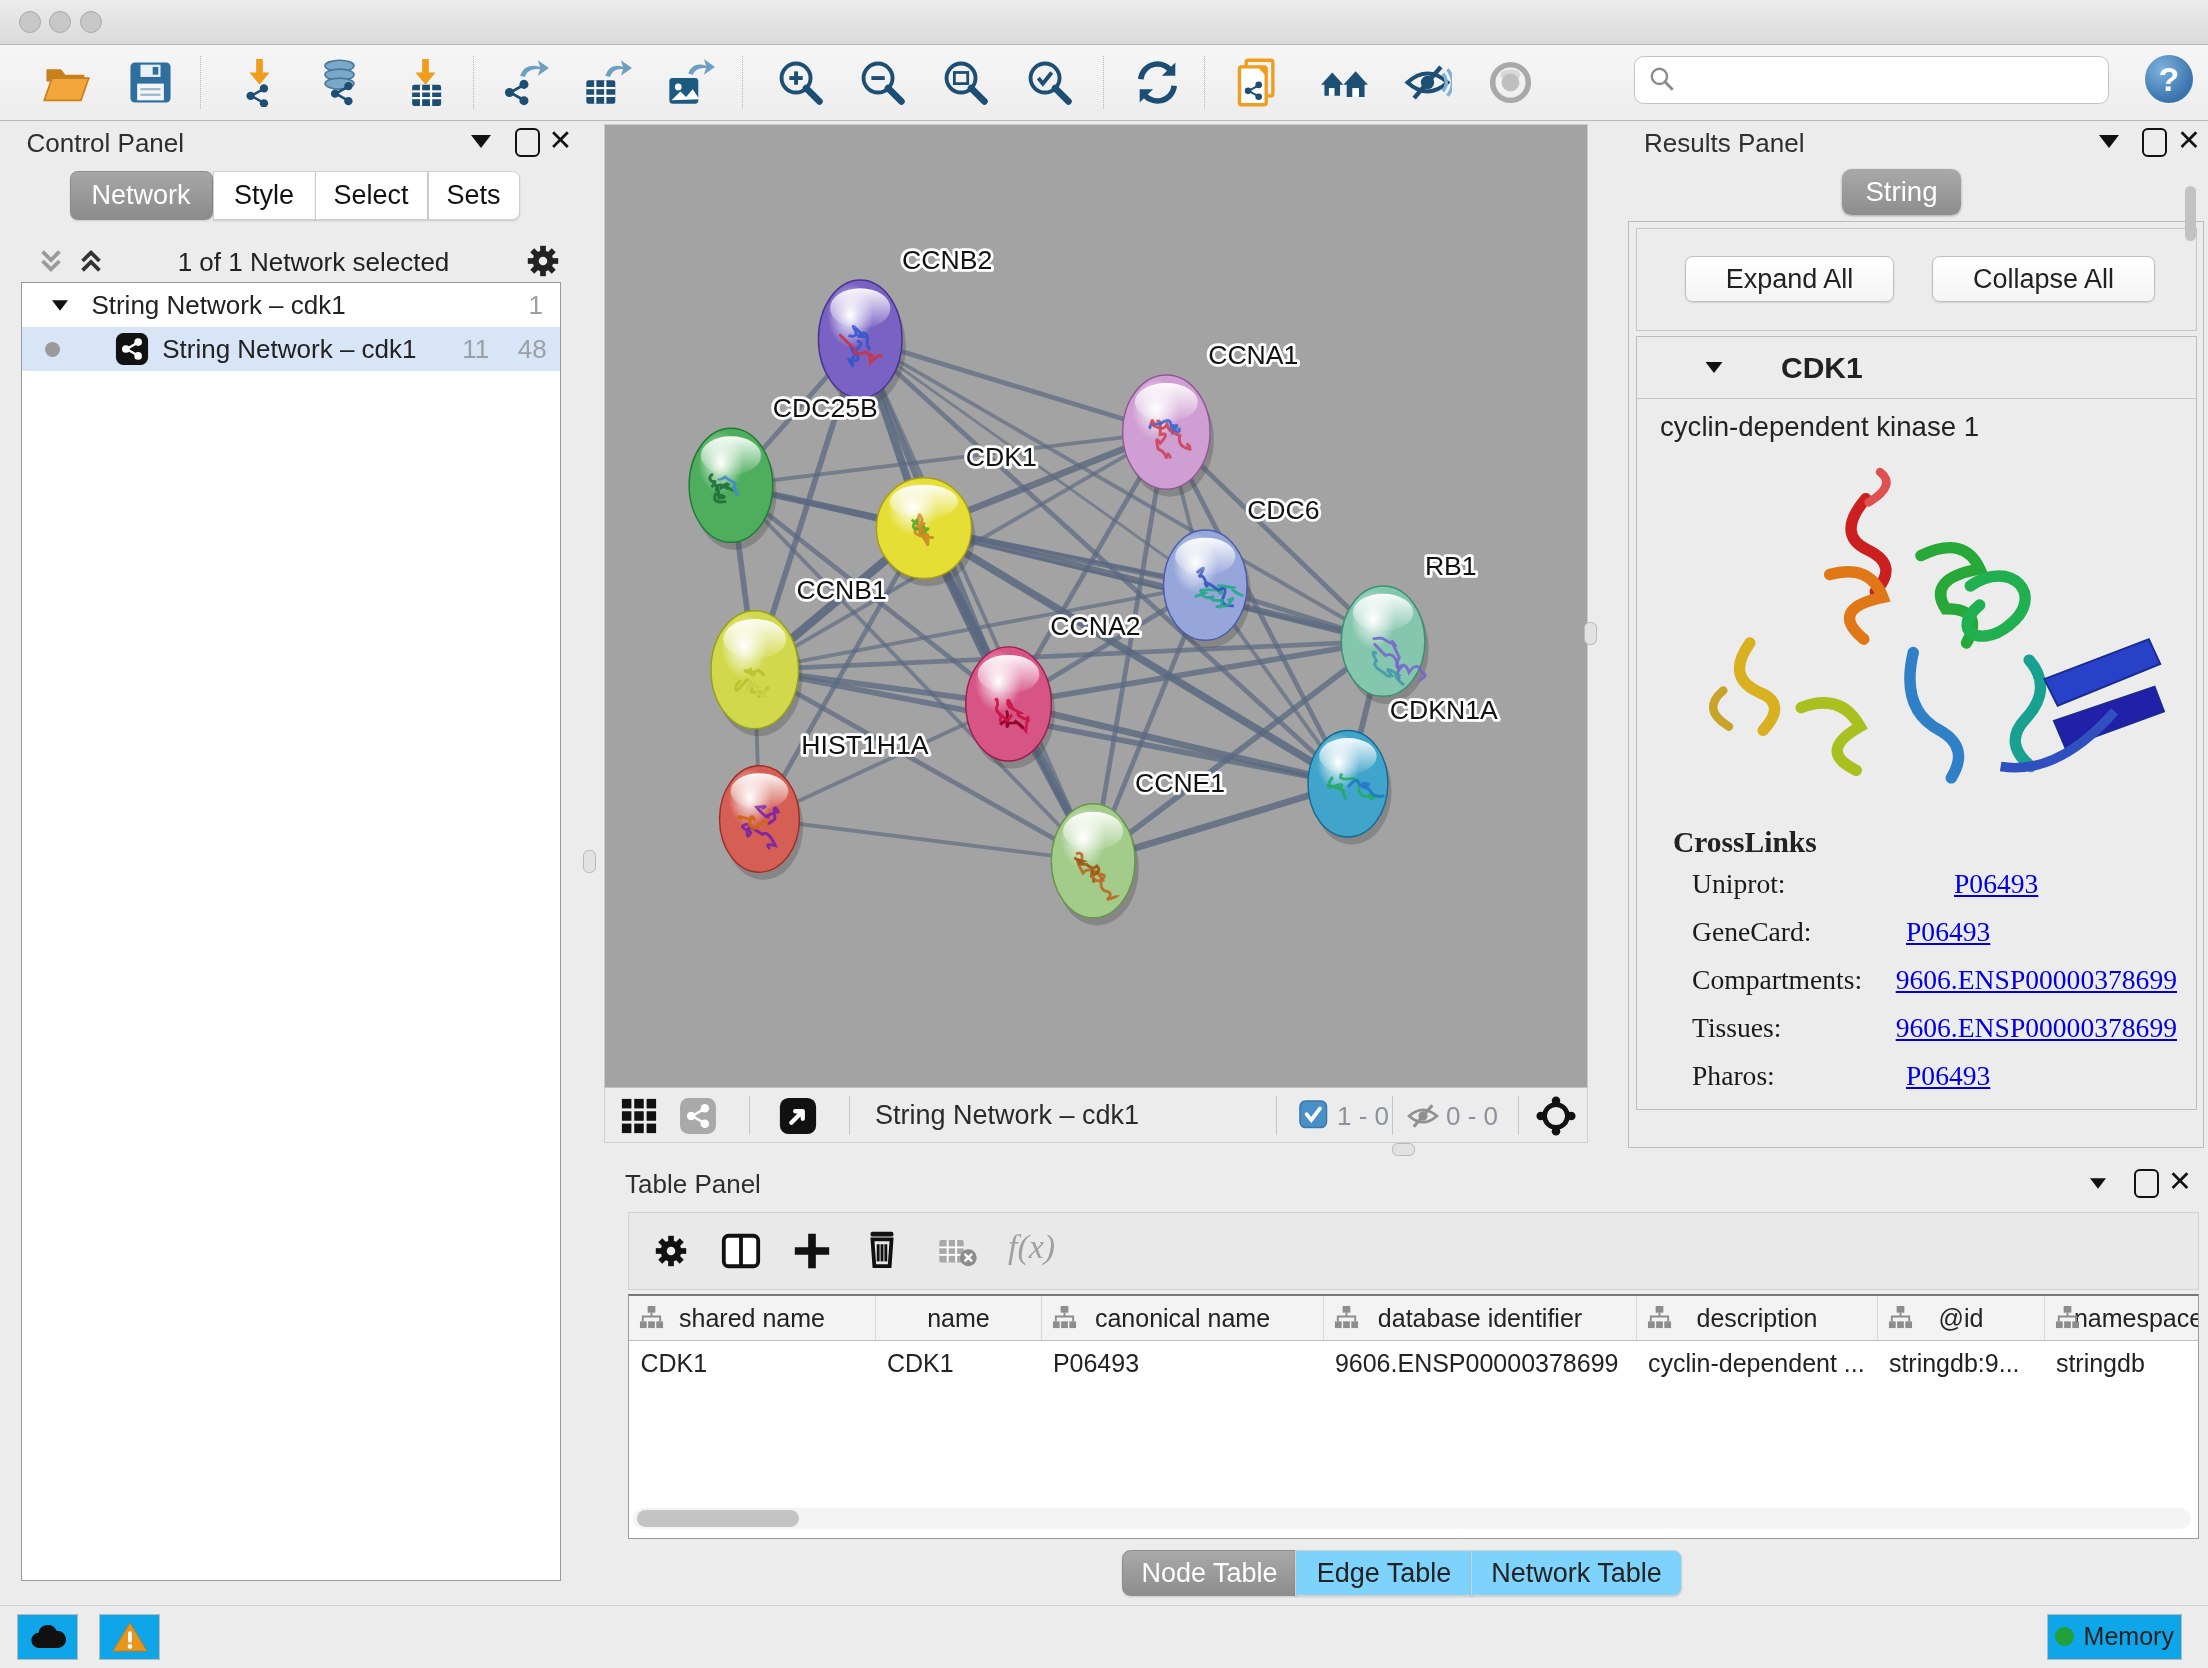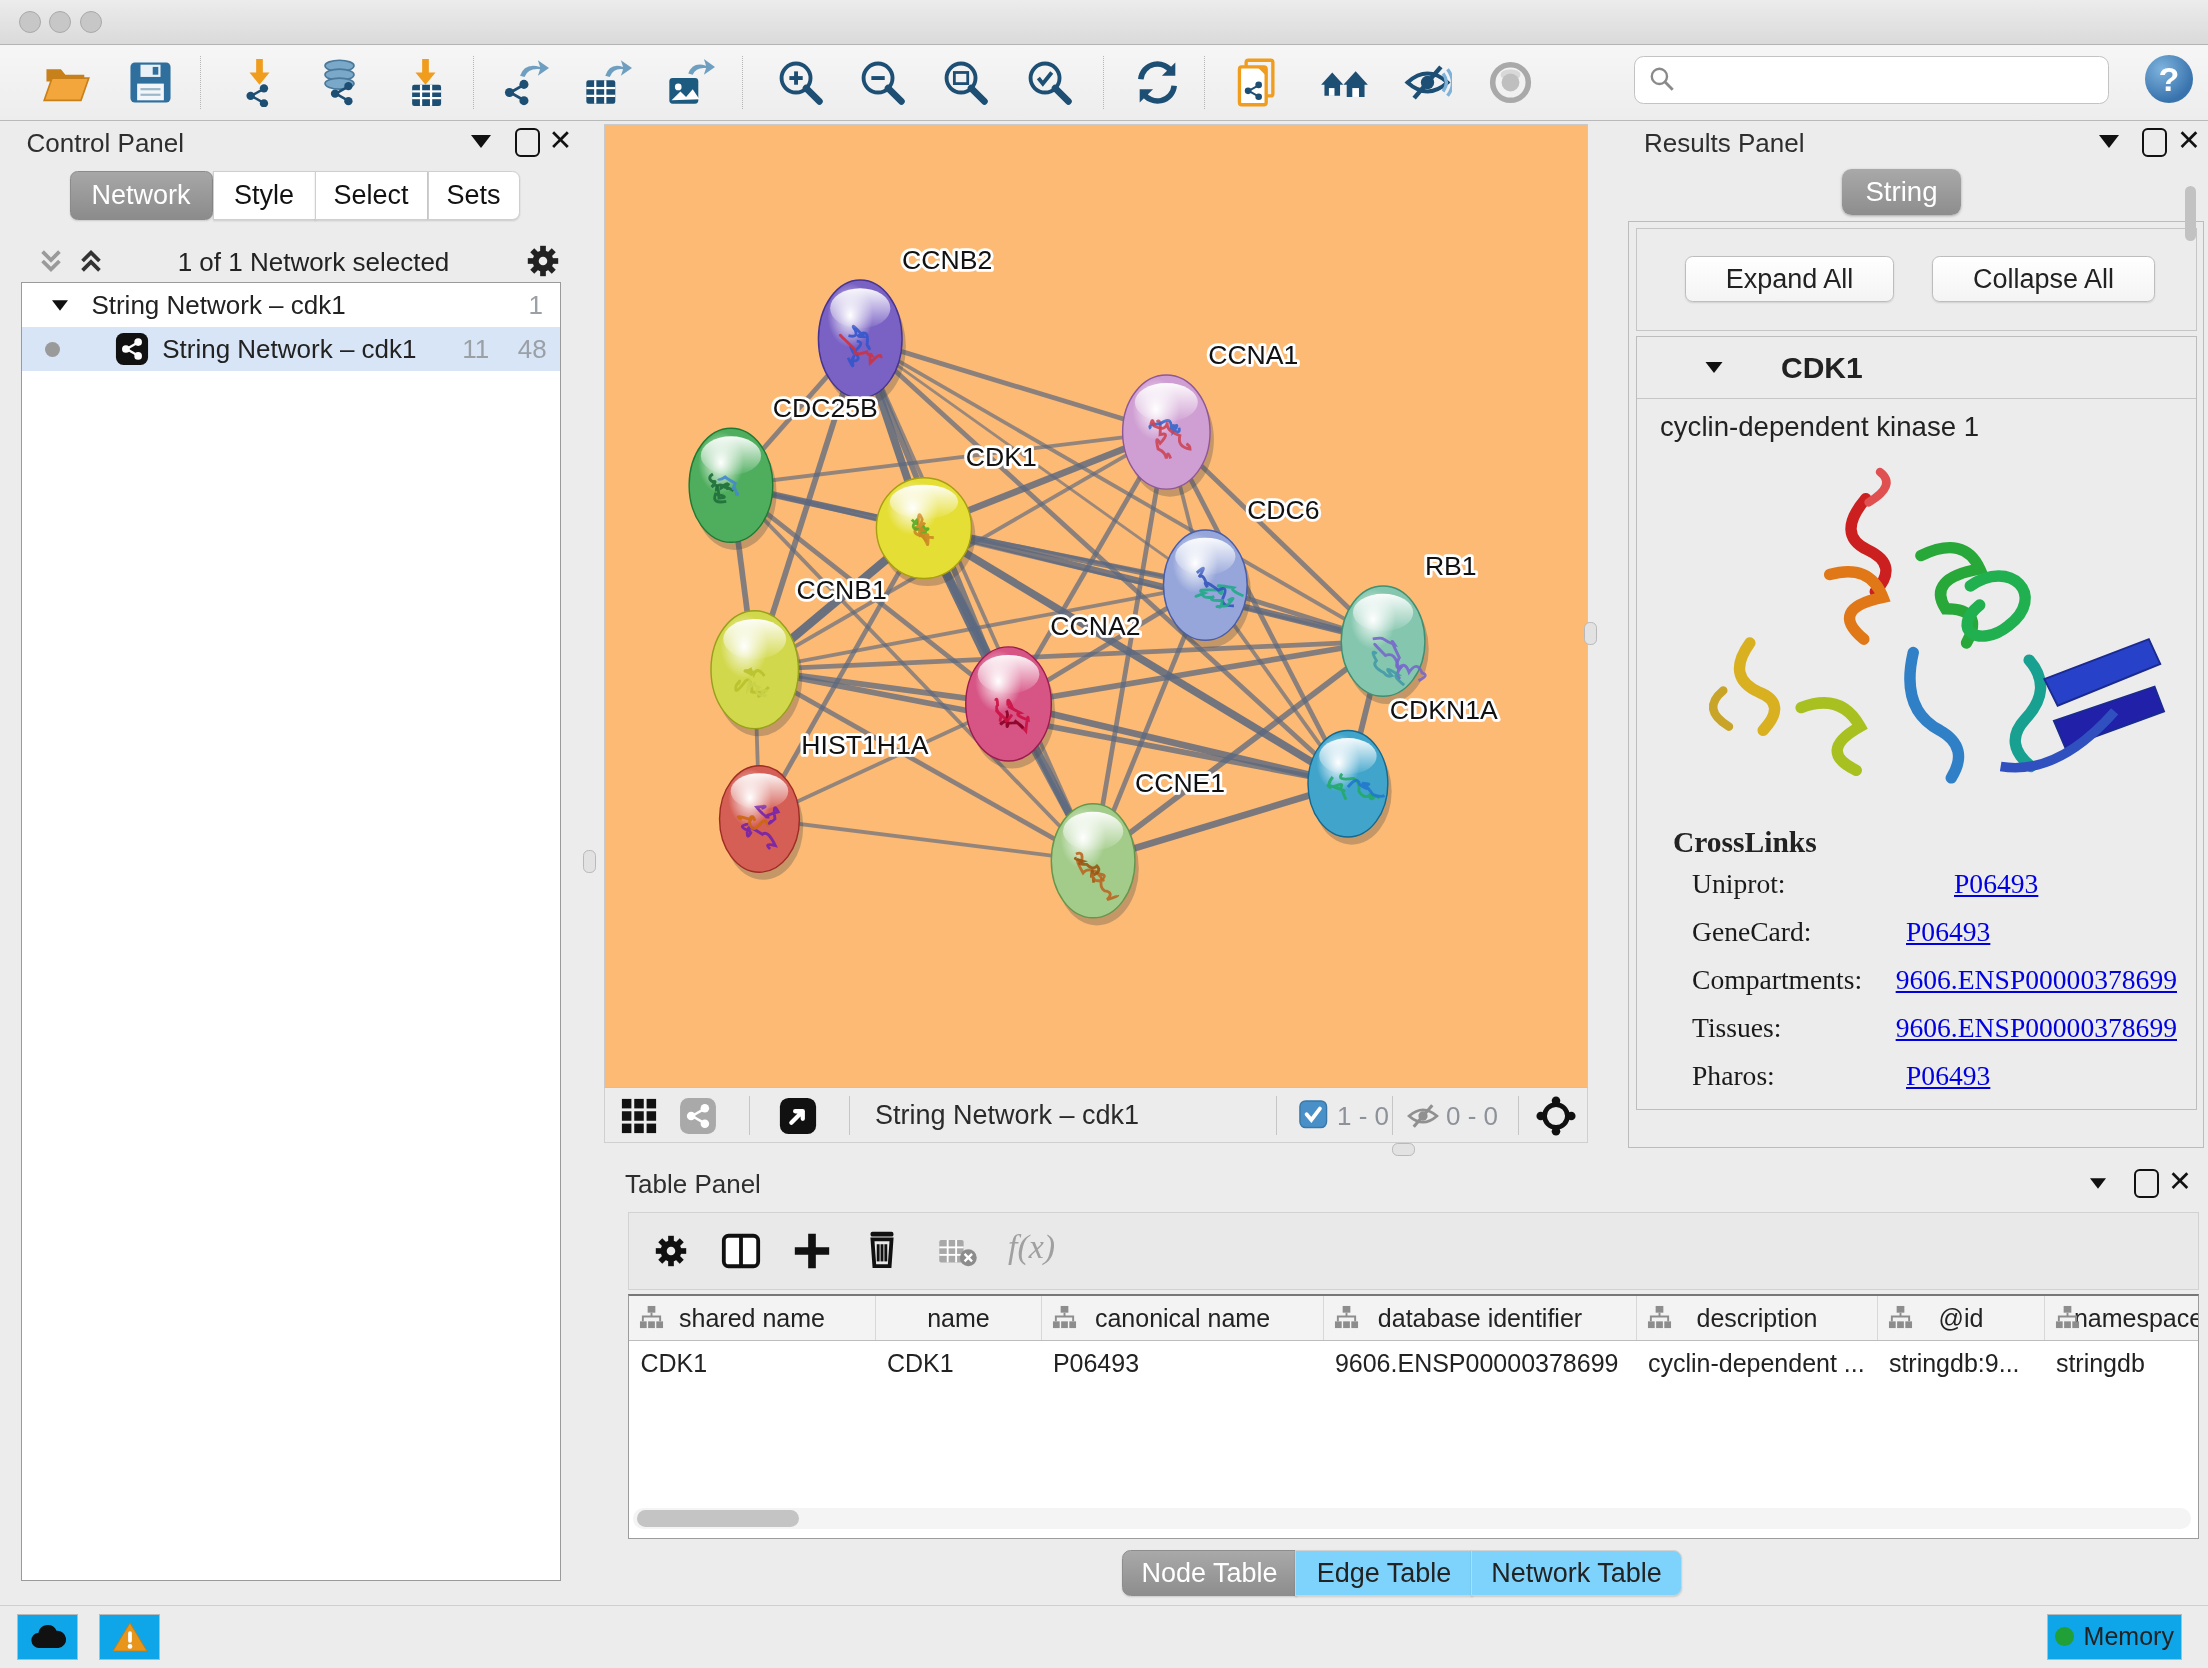--- a/index.html
+++ b/index.html
@@ -31,21 +31,21 @@
   .win-ctl-sq{width:21px;height:25px;border:2.9px solid #111;border-radius:5.7px;background:transparent;}
   .win-ctl-x{font-size:28.5px;font-weight:bold;color:#111;line-height:25px;}
   
   .tab-btn{height:47px;background:#fff;border:1px solid #cfcfcf;font-size:27px;color:#111;
     display:flex;align-items:center;justify-content:center;box-shadow:0 1px 1.9px rgba(0,0,0,.15);}
   .tab-btn.sel{background:linear-gradient(#a7a7a7,#8b8b8b);color:#fff;border-color:#8b8b8b;}
   #cp-listbox{left:21px;top:282px;width:538px;height:1297px;background:#fff;border:1.9px solid #9a9a9a;}
   .tree-row{height:44px;display:flex;align-items:center;font-size:26px;}
   .tree-count{color:#9aa0a6;font-size:26px;}
   
-  #net-canvas{left:604px;top:124px;width:982px;height:963px;background:#fdba74;border:1px solid #c9c9c9;}
+  #net-canvas{left:604px;top:124px;width:982px;height:963px;background:#a3a3a3;border:1px solid #c9c9c9;}
   #net-footer{left:604px;top:1087px;width:982px;height:54px;background:#ececec;
     border:1px solid #cfcfcf;border-top:1px solid #c2c2c2;}
   .nf-sep{top:7.6px;width:0;height:39px;border-left:1px solid #c6c6c6;}
   .nf-num{font-size:26px;color:#8d929a;}
   
   #rp-outer{left:1628px;top:221px;width:574px;height:925px;border:1.9px solid #bcbcbc;background:#ececec;}
   #rp-expandbox{left:1636px;top:228px;width:559px;height:101px;border:1.9px solid #c6c6c6;}
   .rp-btn{height:44px;background:linear-gradient(#fff,#f4f4f4);border:1px solid #bdbdbd;border-radius:7.6px;
     font-size:27px;display:flex;align-items:center;justify-content:center;box-shadow:0 1px 1.9px rgba(0,0,0,.12);}
   #cdk1-box{left:1636px;top:336px;width:559px;height:772px;border:1.9px solid #bdbdbd;}

